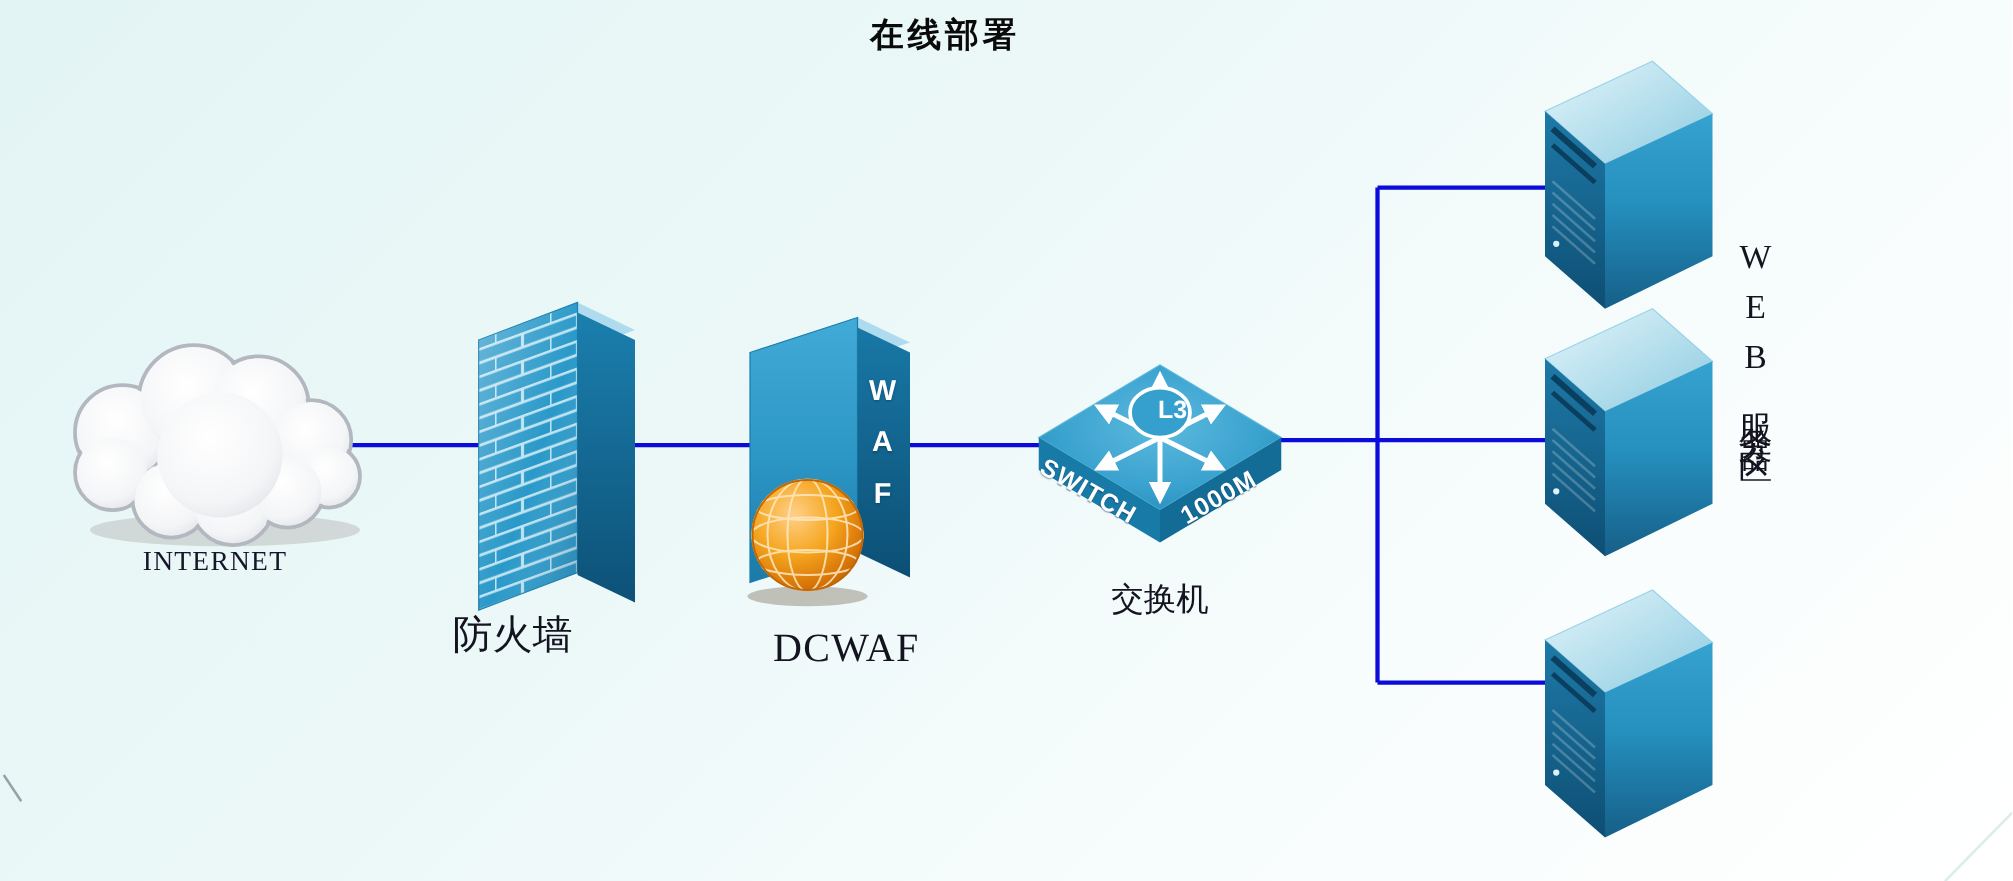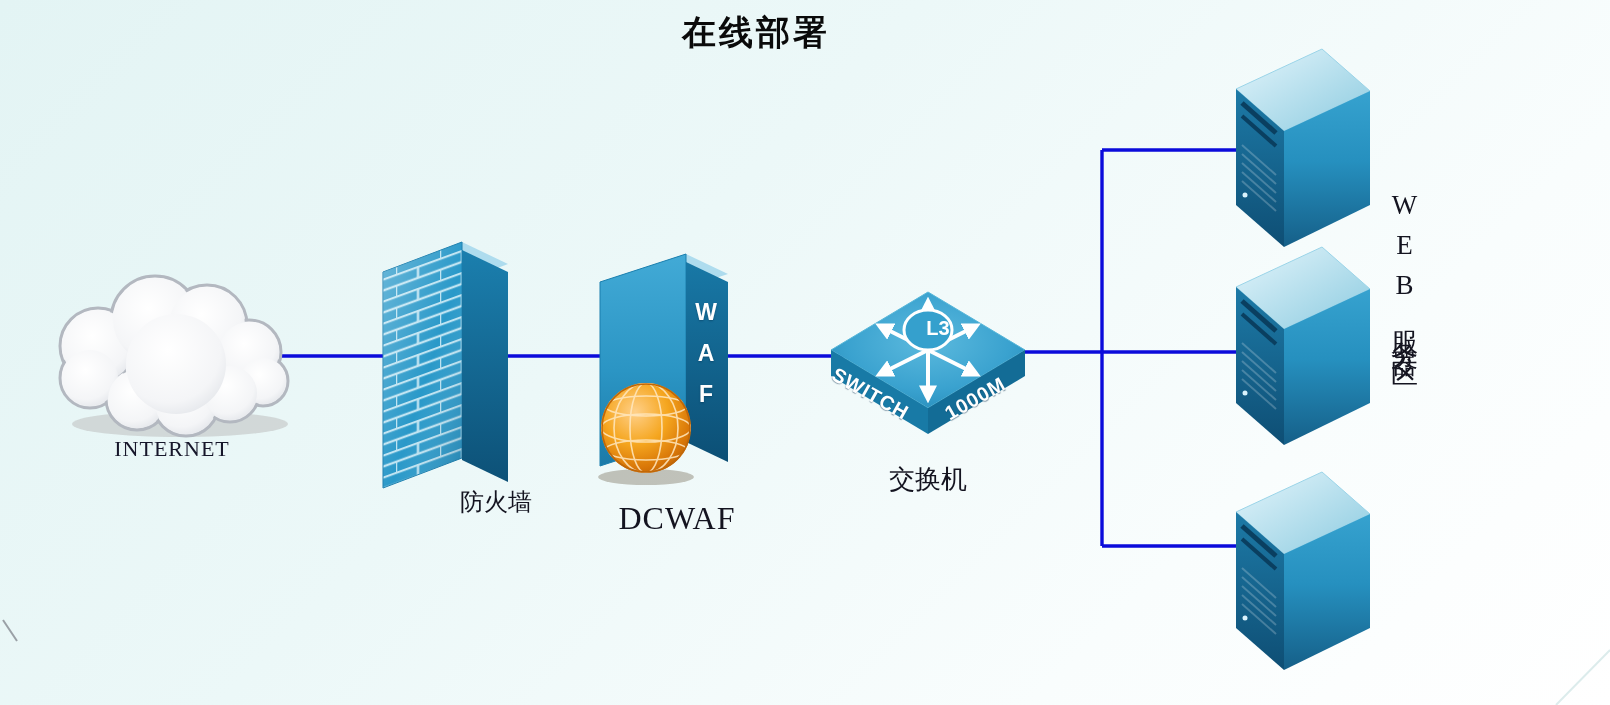--- a/index.html
+++ b/index.html
@@ -8,24 +8,24 @@
     width:1610px;height:705px;
     overflow:hidden;
     background:linear-gradient(135deg,#e3f4f4 0%,#ecf8f8 40%,#f9fdfd 75%,#ffffff 100%);
     font-family:"Liberation Serif","DejaVu Serif",serif;
   }
   .layer{position:absolute;left:0;top:0;}
   .lbl{position:absolute;color:#141420;white-space:nowrap;}
   .lbl-title{
     left:596px;top:10px;width:320px;text-align:center;
     font-family:"Liberation Sans","DejaVu Sans",sans-serif;
-    font-weight:bold;font-size:34px;letter-spacing:3px;color:#0a0a0a;
+    font-weight:bold;font-size:27px;letter-spacing:3px;color:#0a0a0a;
   }
   .lbl-internet{left:72px;top:436px;width:200px;text-align:center;font-size:22px;letter-spacing:1px;color:#16162a;}
-  .lbl-firewall{left:362px;top:486px;width:170px;text-align:right;font-size:24px;}
+  .lbl-firewall{left:362px;top:486px;width:170px;text-align:left;font-size:32px;}
   .lbl-dcwaf{left:597px;top:500px;width:160px;text-align:center;font-size:32px;letter-spacing:1px;}
   .lbl-switch{left:853px;top:462px;width:150px;text-align:center;font-size:26px;}
   .lbl-servers{
     left:1388px;top:190px;height:300px;
     writing-mode:vertical-rl;text-orientation:upright;
     font-size:27px;letter-spacing:10px;line-height:1.2;
   }
   .waf-vert{
     position:absolute;left:692px;top:299px;
     writing-mode:vertical-rl;text-orientation:upright;

